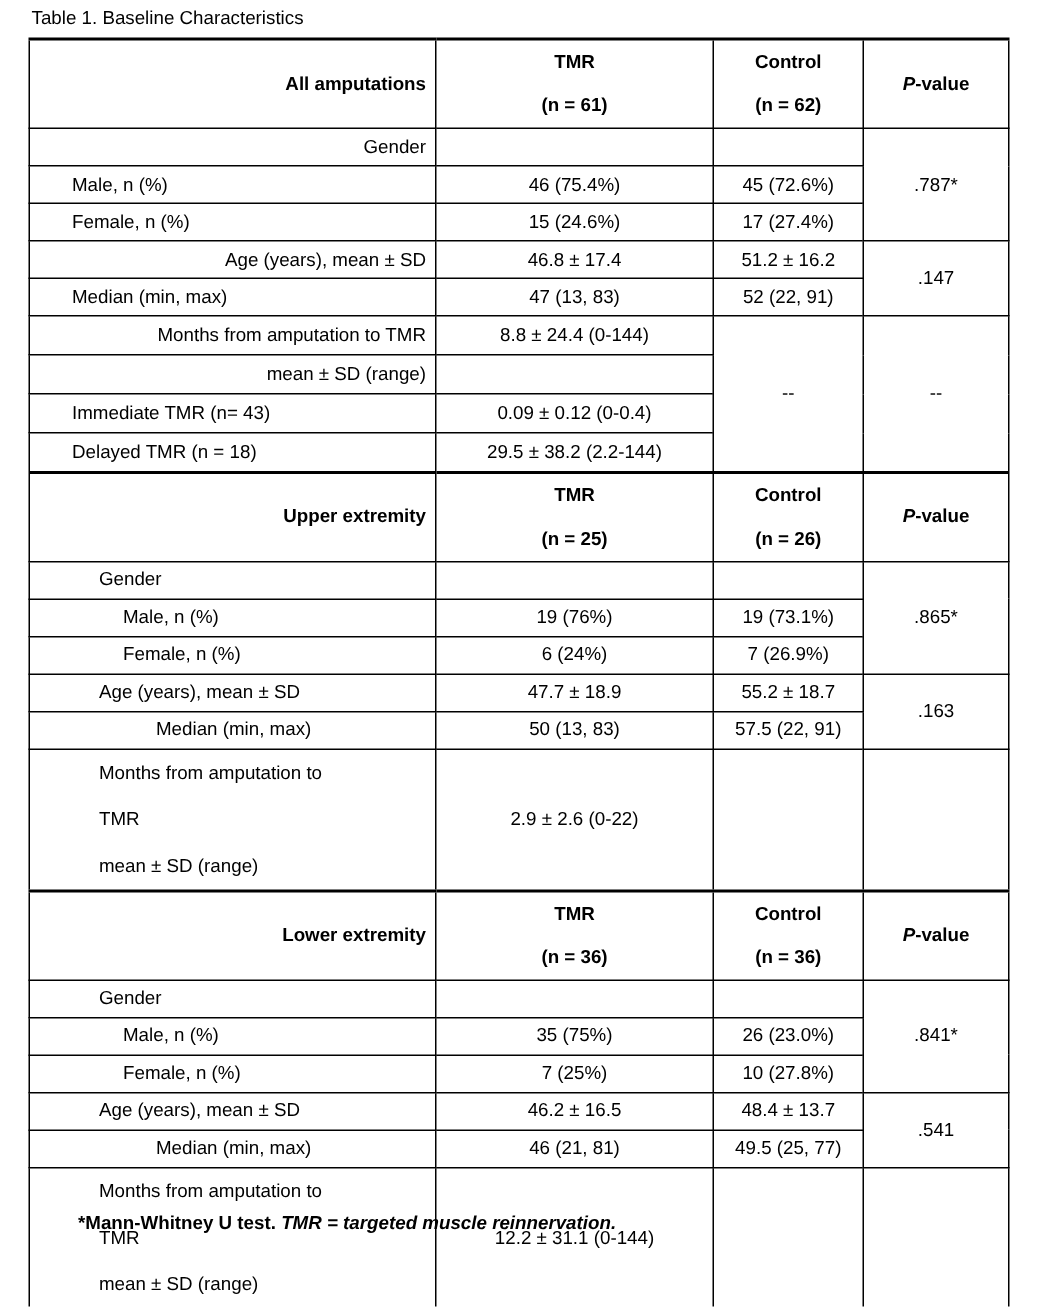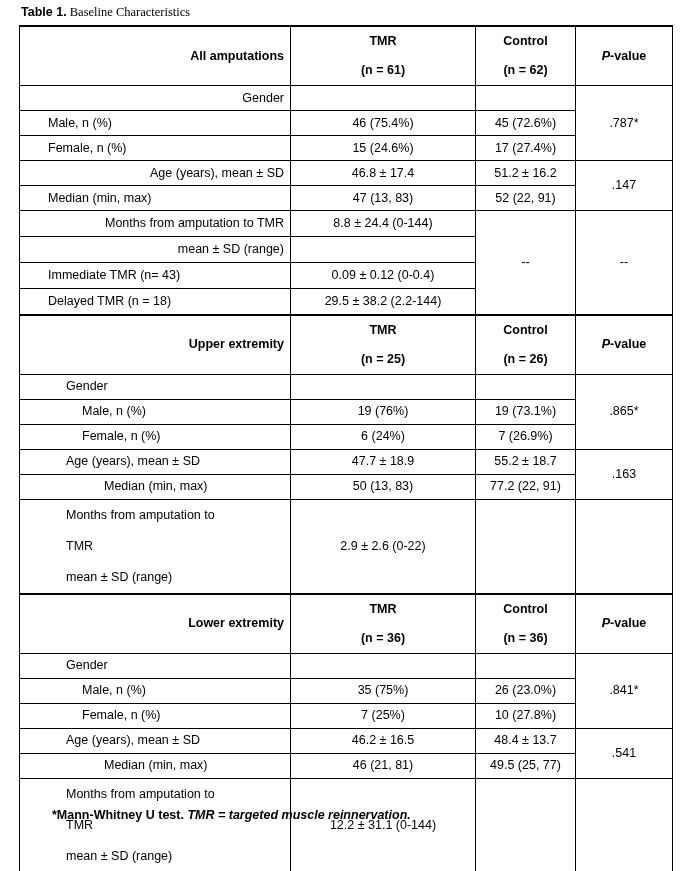--- a/index.html
+++ b/index.html
@@ -22,22 +22,22 @@
     padding: 0;
   }
   .caption {
     position: absolute;
     left: 21px;
     top: 4px;
     font-size: 12.5px;
     line-height: 16px;
     white-space: nowrap;
   }
-  .caption .lbl { font-weight: bold; }
-  .caption .txt { font-weight: normal; font-family: Liberation Serif, serif; }
+  .caption .lbl { font-weight: normal; }
+  .caption .txt { font-weight: normal; }
 
   table.tbl {
     position: absolute;
     left: 19px;
     top: 25px;
     width: 653px;
     border-collapse: collapse;
     table-layout: fixed;
     font-size: 12.5px;
   }
@@ -305,21 +305,21 @@
         </td>
       </tr>
       <tr class="rowh-small">
         <td class="nb-top">
           <span class="cell lft ind4">Median (min, max)</span>
         </td>
         <td class="nb-top">
           <span class="cell ctr">50 (13, 83)</span>
         </td>
         <td class="nb-top">
-          <span class="cell ctr">77.2 (22, 91)</span>
+          <span class="cell ctr">57.5 (22, 91)</span>
         </td>
       </tr>
 
       <tr>
         <td>
           <span class="cell lft ind2 stackline">Months from amputation to</span>
           <span class="cell lft ind2 stackline">TMR</span>
           <span class="cell lft ind2 stackline">mean ± SD (range)</span>
         </td>
         <td>

